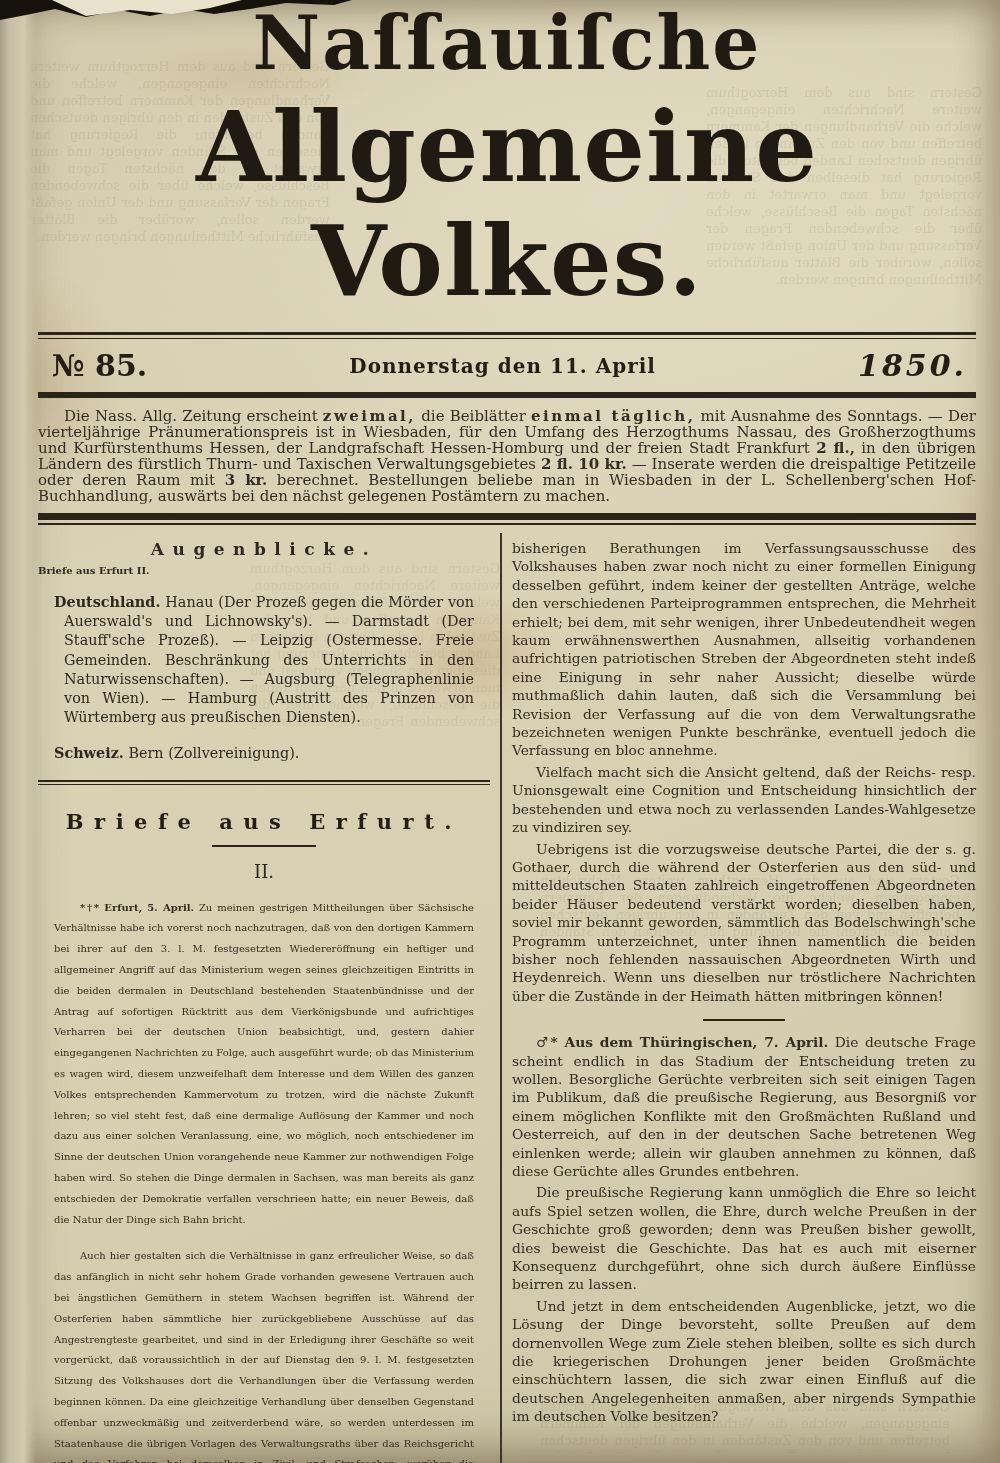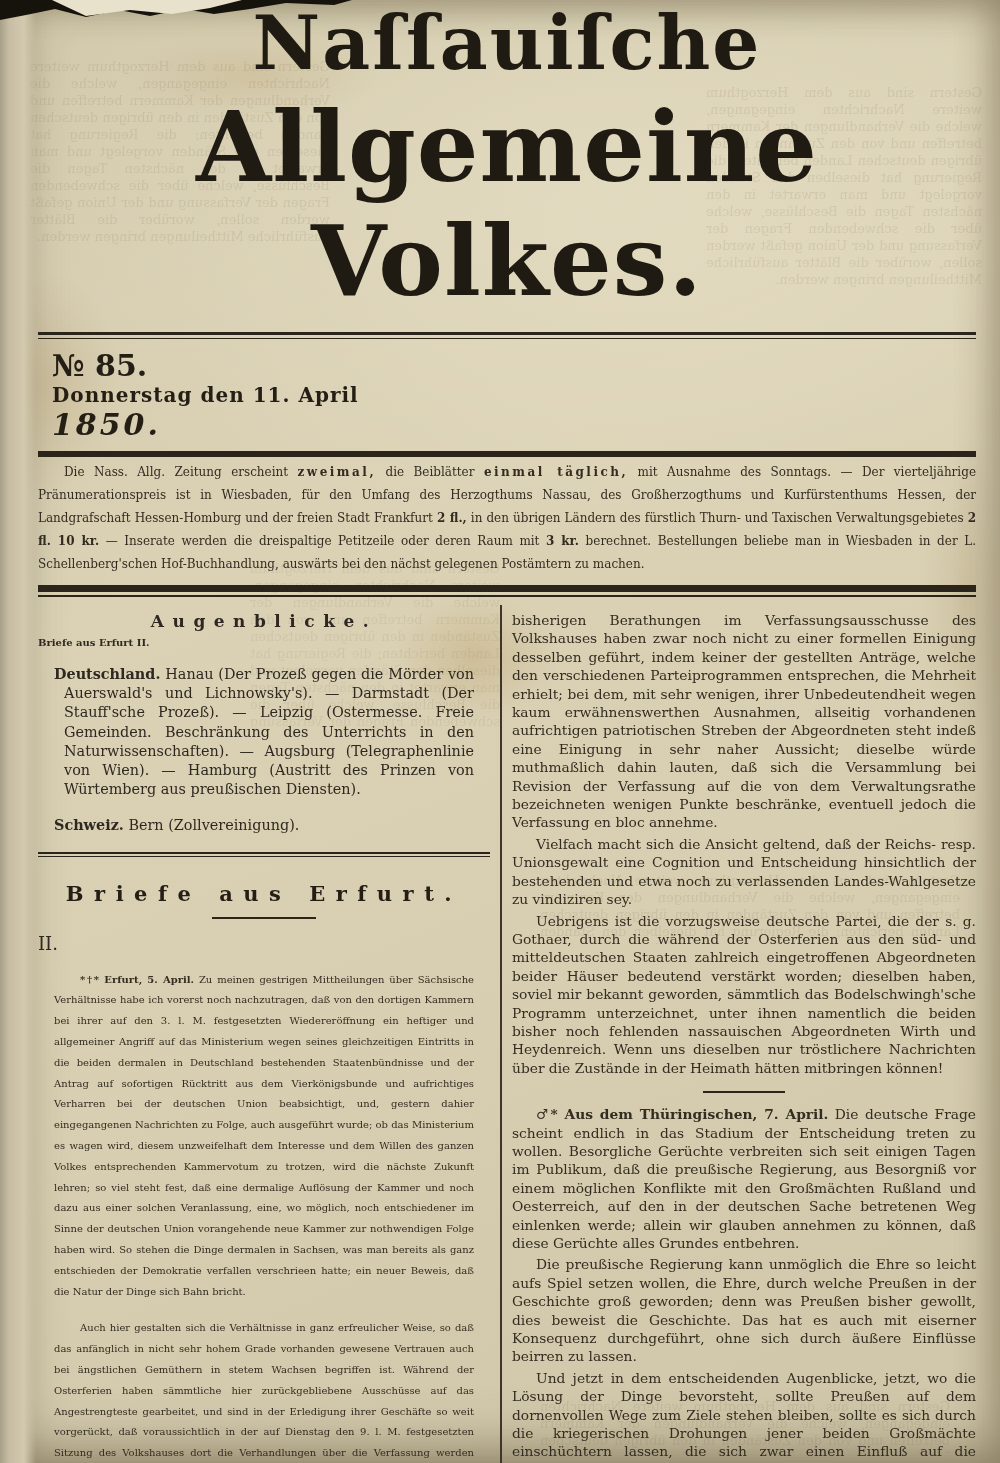--- a/index.html
+++ b/index.html
@@ -35,44 +35,44 @@
   .bleed.b2{left:706px;top:84px;width:276px;height:300px;}
   .bleed.b3{left:540px;top:872px;width:420px;height:72px;}
   .bleed.b4{left:540px;top:1398px;width:410px;height:55px;}
   .bleed.b5{left:250px;top:560px;width:250px;height:170px;opacity:.10;}
 
   .content{position:absolute;left:38px;right:24px;top:0;z-index:3;}
   
   .title1{font-size:74px;font-weight:bold;text-align:center;color:#1f1a12;letter-spacing:2px;}
   .title2{font-size:97px;font-weight:bold;text-align:center;margin-top:4px;color:#1f1a12;letter-spacing:1px;}
   .rule-dbl{margin-top:14px;border-top:3px solid #2a241b;border-bottom:1px solid #2a241b;height:3px;}
-  .dateline{display:flex;justify-content:space-between;align-items:flex-start;font-weight:bold;margin:9px 9px 0 14px;color:#241e15;flex-direction:column;}
+  .dateline{display:flex;justify-content:space-between;align-items:center;font-weight:bold;margin:9px 9px 0 14px;color:#241e15;}
   .issue{font-size:30px;}
   .date{font-size:20px;letter-spacing:1px;}
   .year{font-size:30px;letter-spacing:3px;font-style:italic;}
   .rule-thick{height:6px;background:#2a241b;margin-top:9px;}
   
-  .notice{font-size:12px;line-height:23px;text-align:justify;margin:4px 0 0;text-indent:26px;color:#332c20;}
+  .notice{font-size:15px;line-height:16px;text-align:justify;margin:10px 0 0;text-indent:26px;color:#332c20;}
   .notice .emph{font-weight:bold;letter-spacing:2.5px;}
   .notice .emphc{font-weight:bold;}
   .rule-tt{margin-top:9px;border-top:7px solid #2a241b;border-bottom:2px solid #2a241b;height:3px;}
   
   .columns{display:flex;margin-top:6px;align-items:stretch;}
   .col-left{width:452px;}
   .col-divider{width:2px;background:#3d362a;margin:2px 10px 4px 10px;}
   .col-right{flex:1;}
   .ov-heading{font-size:17px;font-weight:bold;letter-spacing:.5em;text-align:center;margin:8px 0 6px;}
   .ov-briefe{font-weight:bold;font-size:10px;margin:0 0 13px;}
   .ov-item{font-size:14.4px;line-height:19.2px;text-align:justify;margin:16px;padding-left:10px;text-indent:-10px;}
   .ov-item + .ov-item{margin-top:2px;}
   .ov-lead{font-weight:bold;}
   .ov-rule{margin:15px 0 0;border-top:2px solid #2a241b;border-bottom:1px solid #2a241b;height:2px;}
   .article-heading{font-size:21px;font-weight:bold;letter-spacing:.5em;text-align:center;margin:24px 0 0;color:#241e15;}
   .short-rule{width:104px;border-top:2px solid #2a241b;margin:11px auto 0;}
-  .roman{font-size:18px;margin:14px 0 12px;}
+  .roman{font-size:18px;text-align:center;margin:14px 0 12px;}
   .bl{font-size:10px;line-height:20.8px;text-align:justify;margin:16px;text-indent:26px;color:#332c20;}
   .br{font-size:13.8px;line-height:18.4px;text-align:justify;margin:0 0 3px;text-indent:24px;color:#332c20;}
   .noindent{text-indent:0;}
   .lead{font-weight:bold;}
   .col-right .pad-top{margin-top:8px;}
   .sep-rule{width:82px;border-top:2px solid #2a241b;margin:14px auto 12px;}
 </style>
 </head>
 <body>
 

